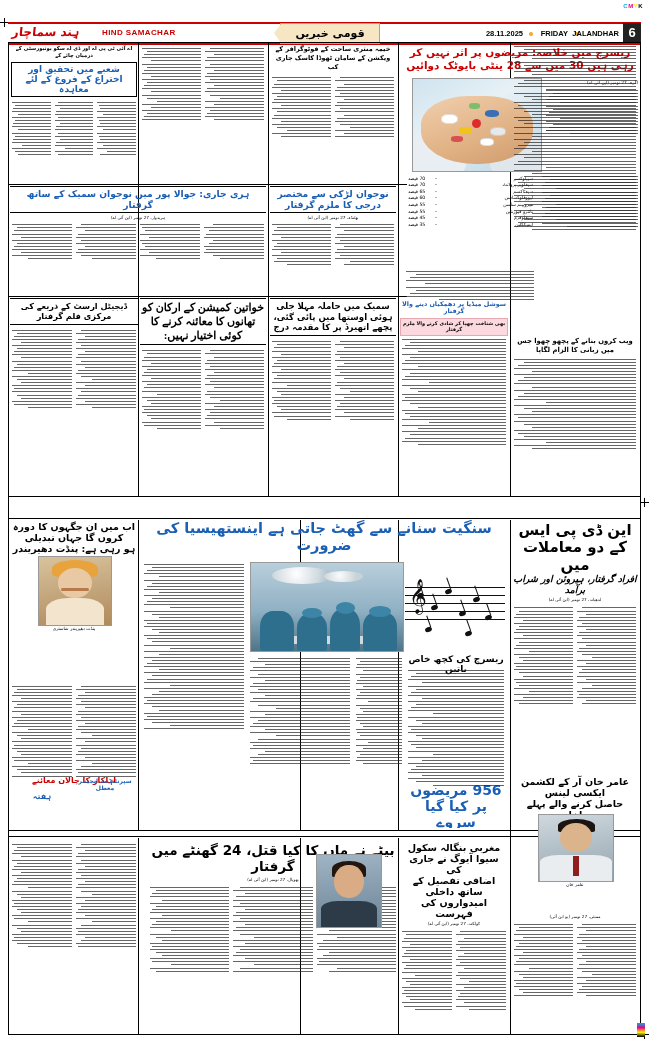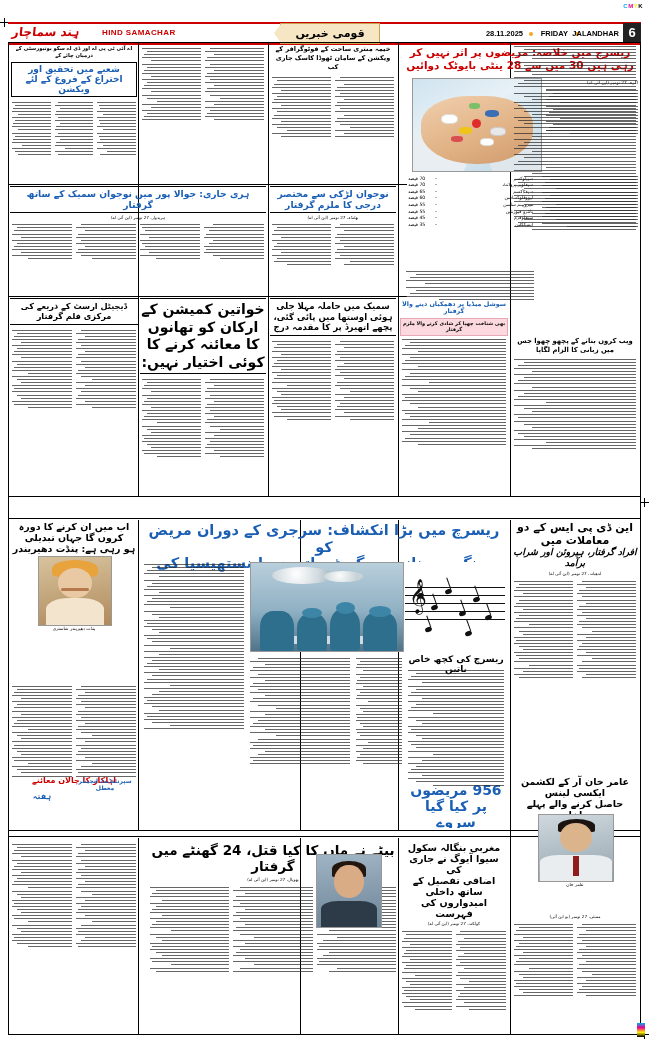--- a/index.html
+++ b/index.html
@@ -278,21 +278,21 @@
         <div class="ln s1"></div>
         <div class="ln s2"></div>
         <div class="ln s4"></div>
       <div class="ln s1"></div>
         <div class="ln s5"></div>
     </div>
   </div>
 
   <div class="blk" style="left:10px;top:44px;width:128px;height:138px;">
     <div class="hd" style="font-size:5.2px;line-height:1.3;padding:1px 2px;">اے آئی ٹی پی اے اور ڈی اے سکو یونیورسٹی کے درمیان چائے کے</div>
-    <div class="hd blue box" style="font-size:9px;margin:2px 1px;">شعبے میں تحقیق اور اختراع کے فروغ کے لئے ویکشن</div>
+    <div class="hd blue box" style="font-size:9px;margin:2px 1px;">شعبے میں تحقیق اور اختراع کے فروغ کے لئے معاہدہ</div>
     <div class="cols3" style="margin:3px 2px;">
       <div class="body">
         <div class="ln s1"></div>
           <div class="ln s2"></div>
           <div class="ln s4"></div>
           <div class="ln s1"></div>
         <div class="ln s3"></div>
           <div class="ln s1"></div>
           <div class="ln s2"></div>
           <div class="ln s4"></div>
@@ -761,21 +761,21 @@
           <div class="ln s4"></div>
           <div class="ln s1"></div>
           <div class="ln s3"></div>
         <div class="ln s1"></div>
           <div class="ln s5"></div>
       </div>
     </div>
   </div>
 
   <div class="blk" style="left:140px;top:298px;width:126px;height:196px;">
-    <div class="hd dbl" style="font-size:14px;padding:2px 1px;line-height:1.25;">خواتین کمیشن کے ارکان کو تھانوں کا معائنہ کرنے کا کوئی اختیار نہیں:</div>
+    <div class="hd dbl" style="font-size:11px;padding:2px 1px;line-height:1.25;font-family:Liberation Serif, serif;">خواتین کمیشن کے ارکان کو تھانوں کا معائنہ کرنے کا کوئی اختیار نہیں:</div>
     <div class="cols2" style="margin:3px 2px;">
       <div class="body">
         <div class="ln s1"></div>
           <div class="ln s2"></div>
           <div class="ln s4"></div>
           <div class="ln s1"></div>
         <div class="ln s3"></div>
           <div class="ln s1"></div>
           <div class="ln s2"></div>
           <div class="ln s4"></div>
@@ -885,21 +885,20 @@
           <div class="ln s4"></div>
           <div class="ln s1"></div>
           <div class="ln s3"></div>
         <div class="ln s1"></div>
           <div class="ln s5"></div>
       </div>
     </div>
   </div>
 
   <div class="blk" style="left:140px;top:520px;width:368px;height:308px;">
-    <div class="hd blue" style="font-size:14.5px;padding:2px 2px 0;">ریسرچ میں بڑا انکشاف: سرجری کے دوران مریض کو</div>
     <div class="hd blue" style="font-size:14.5px;padding:0 2px 2px;">سنگیت سنانے سے گھٹ جاتی ہے اینستھیسیا کی ضرورت</div>
 
     <div class="photo ph-or" style="left:110px;top:42px;width:152px;height:88px;">
       <div class="lamp"></div>
         <div class="lamp2"></div>
       <div class="table"></div>
       <div class="scrub" style="left:6%;width:22%;height:46%;"></div>
       <div class="scrub" style="left:30%;width:20%;height:42%;">
           <div class="head"></div>
         </div>
@@ -1117,21 +1116,21 @@
       <div class="ln s4"></div>
         <div class="ln s1"></div>
         <div class="ln s3"></div>
         <div class="ln s1"></div>
       <div class="ln s2"></div>
         <div class="ln s5"></div>
     </div>
   </div>
 
   <div class="blk" style="left:10px;top:520px;width:128px;height:308px;">
-    <div class="hd" style="font-size:9.5px;padding:2px 1px 0;">اب میں ان کرنے کا دورہ کروں گا جہاں تبدیلی</div>
+    <div class="hd" style="font-size:9.5px;padding:2px 1px 0;">اب میں ان جگہوں کا دورہ کروں گا جہاں تبدیلی</div>
     <div class="hd" style="font-size:9.5px;padding:0 1px 2px;">ہو رہی ہے: پنڈت دھیریندر شاستری</div>
 
     <div class="photo ph-man" style="left:28px;top:36px;width:72px;height:68px;">
       <div class="turb"></div>
         <div class="face"></div>
         <div class="body2"></div>
       <div style="position:absolute;left:30%;top:46%;width:40%;height:4%;background:#b5794c;border-radius:2px;"></div>
     </div>
     <div class="cap" style="left:20px;top:106px;width:88px;">پنڈت دھیریندر شاستری</div>
 
@@ -1201,21 +1200,21 @@
           <div class="ln s1"></div>
       </div>
     </div>
 
     <div class="hd red" style="position:absolute;left:2px;top:256px;width:124px;font-size:8px;">اہلکار کا چالان معائنے</div>
     <div class="hd blue" style="position:absolute;left:2px;top:272px;width:60px;font-size:8px;">ہفتہ</div>
     <div class="hd blue" style="position:absolute;left:64px;top:258px;width:62px;font-size:6px;">سپرنٹنڈنٹ انجینئر معطل</div>
   </div>
 
   <div class="blk" style="left:512px;top:520px;width:126px;height:248px;">
-    <div class="hd" style="font-size:11px;padding:2px 1px 0;">این ڈی پی ایس کے دو معاملات میں</div>
+    <div class="hd" style="font-size:15px;padding:2px 1px 0;">این ڈی پی ایس کے دو معاملات میں</div>
     <div class="hd" style="font-size:9.4px;padding:0 1px 2px;font-style:italic;">افراد گرفتار، ہیروئن اور شراب برآمد</div>
     <div class="byline">لدھیانہ، 27 نومبر (این آئی اے)</div>
     <div class="cols2" style="margin:3px 2px;">
       <div class="body">
         <div class="ln s1"></div>
           <div class="ln s2"></div>
           <div class="ln s4"></div>
           <div class="ln s1"></div>
         <div class="ln s3"></div>
           <div class="ln s1"></div>

